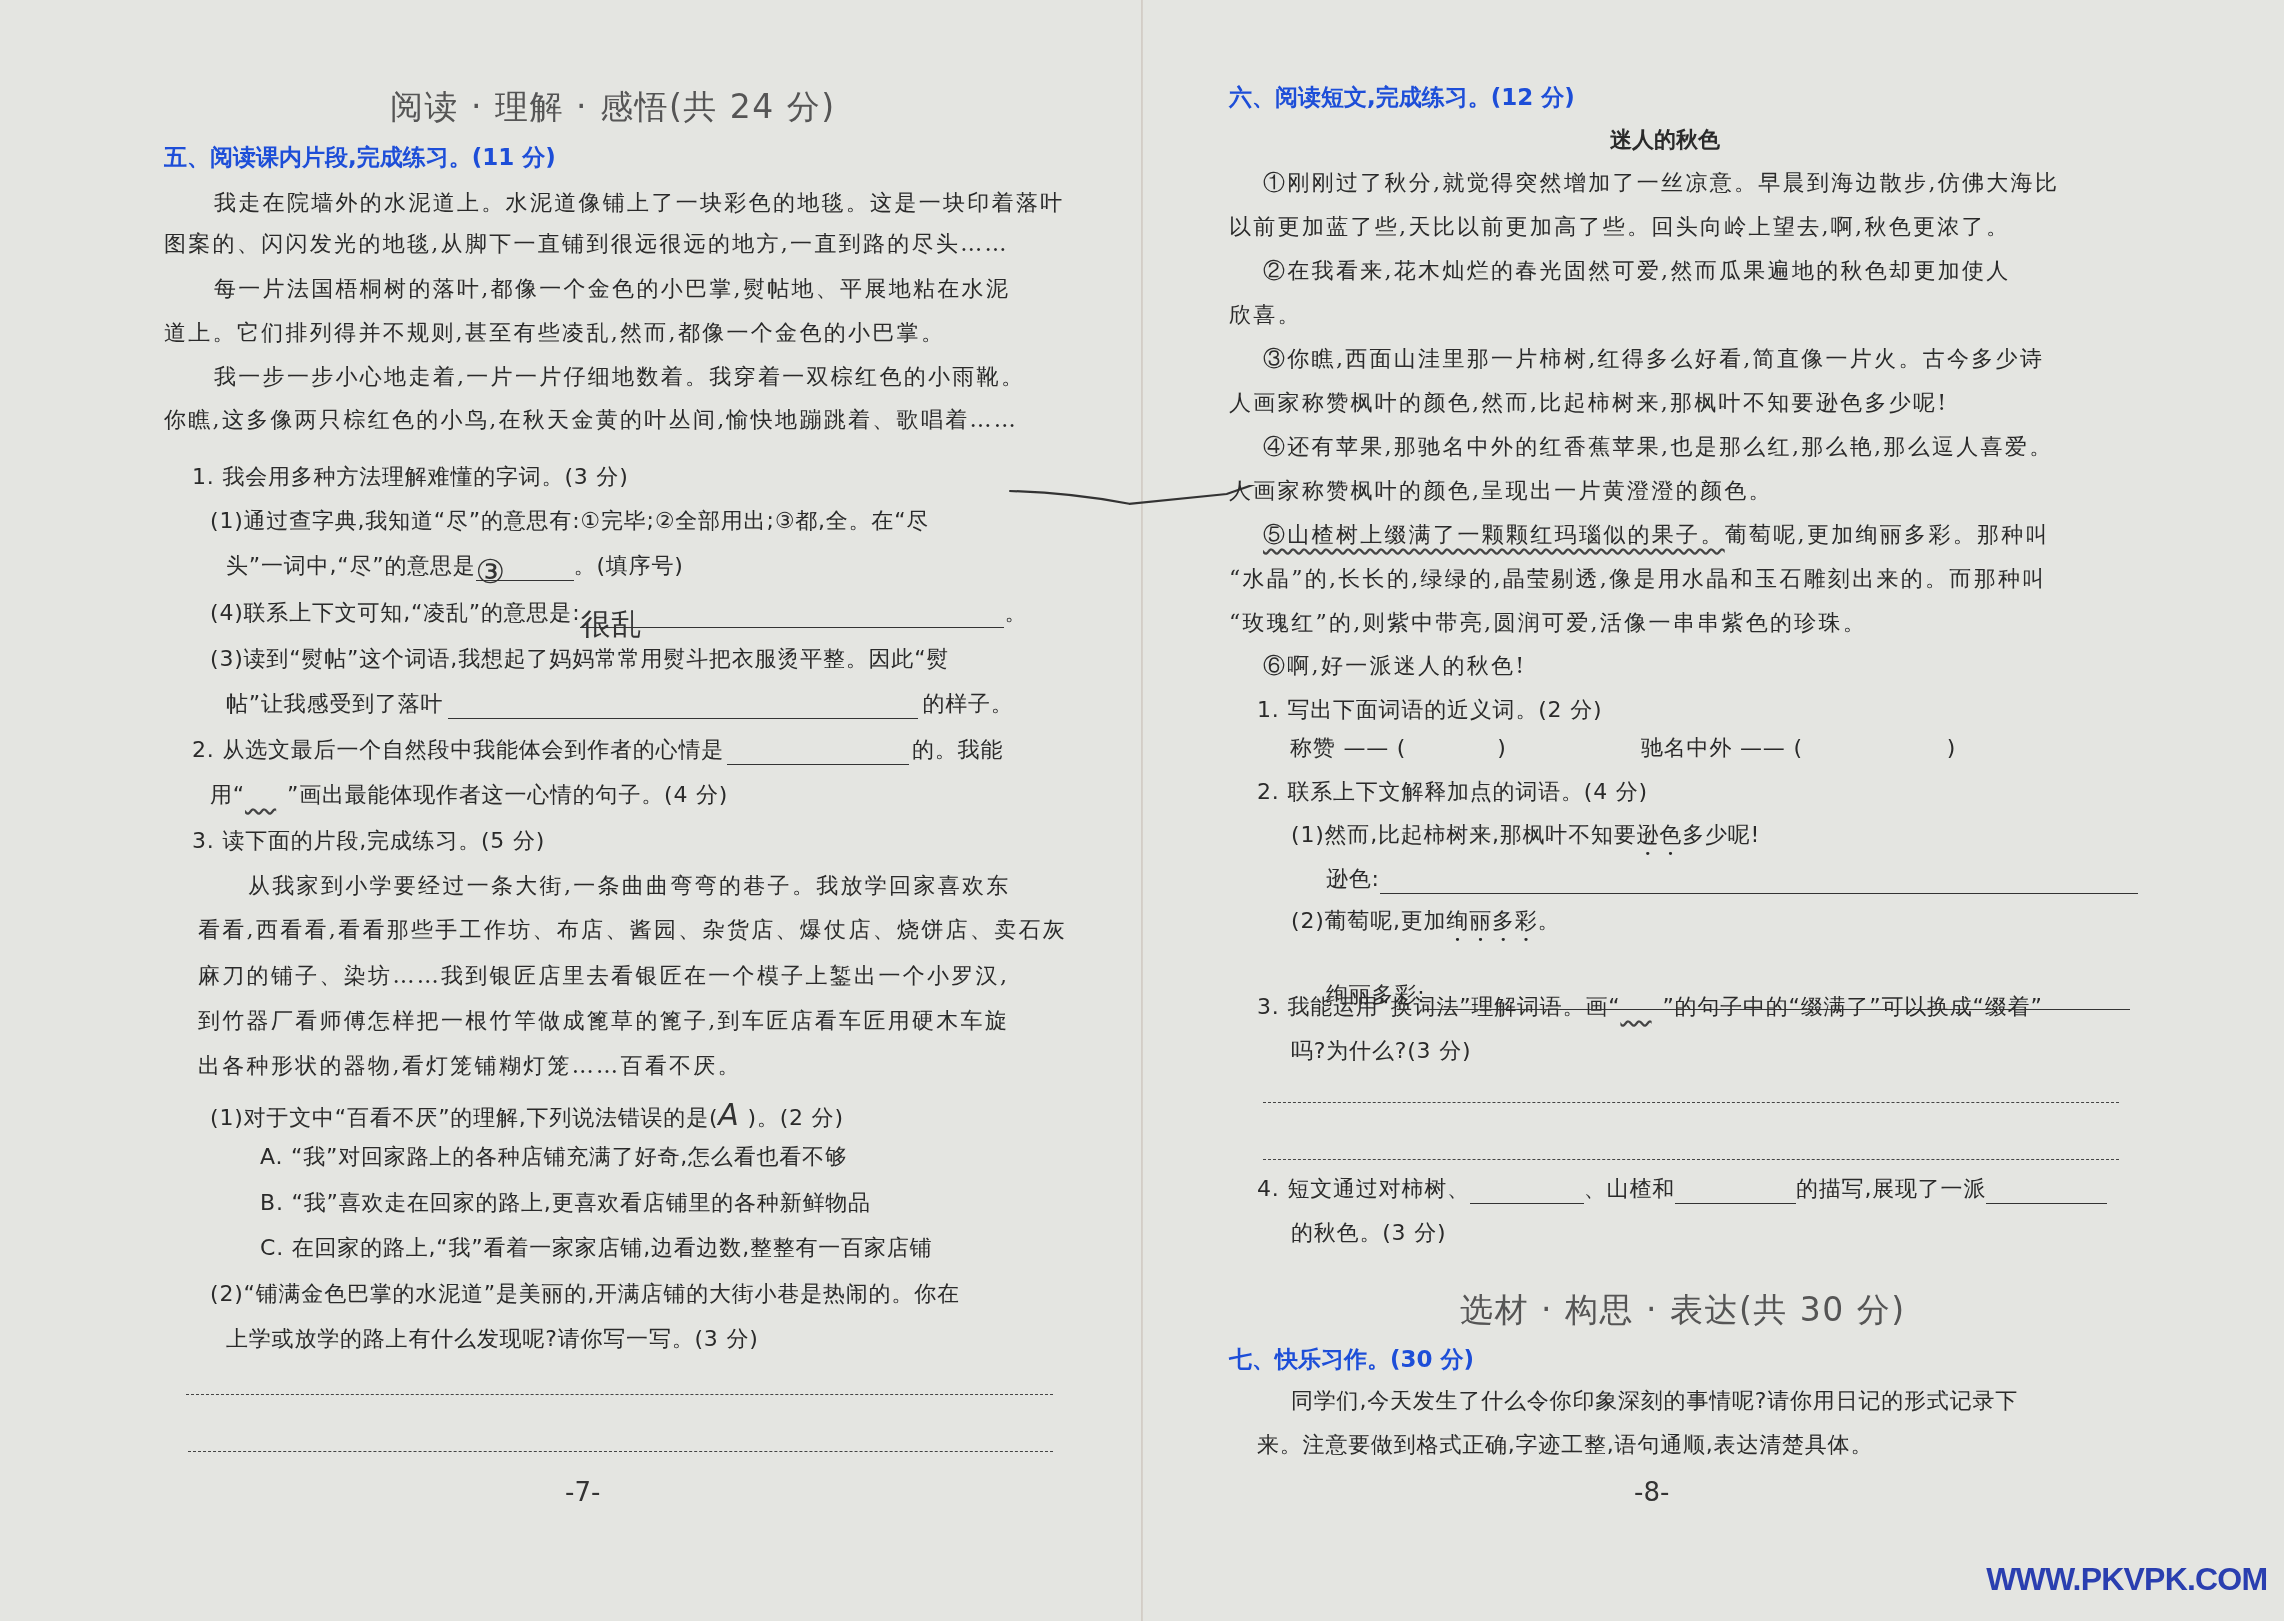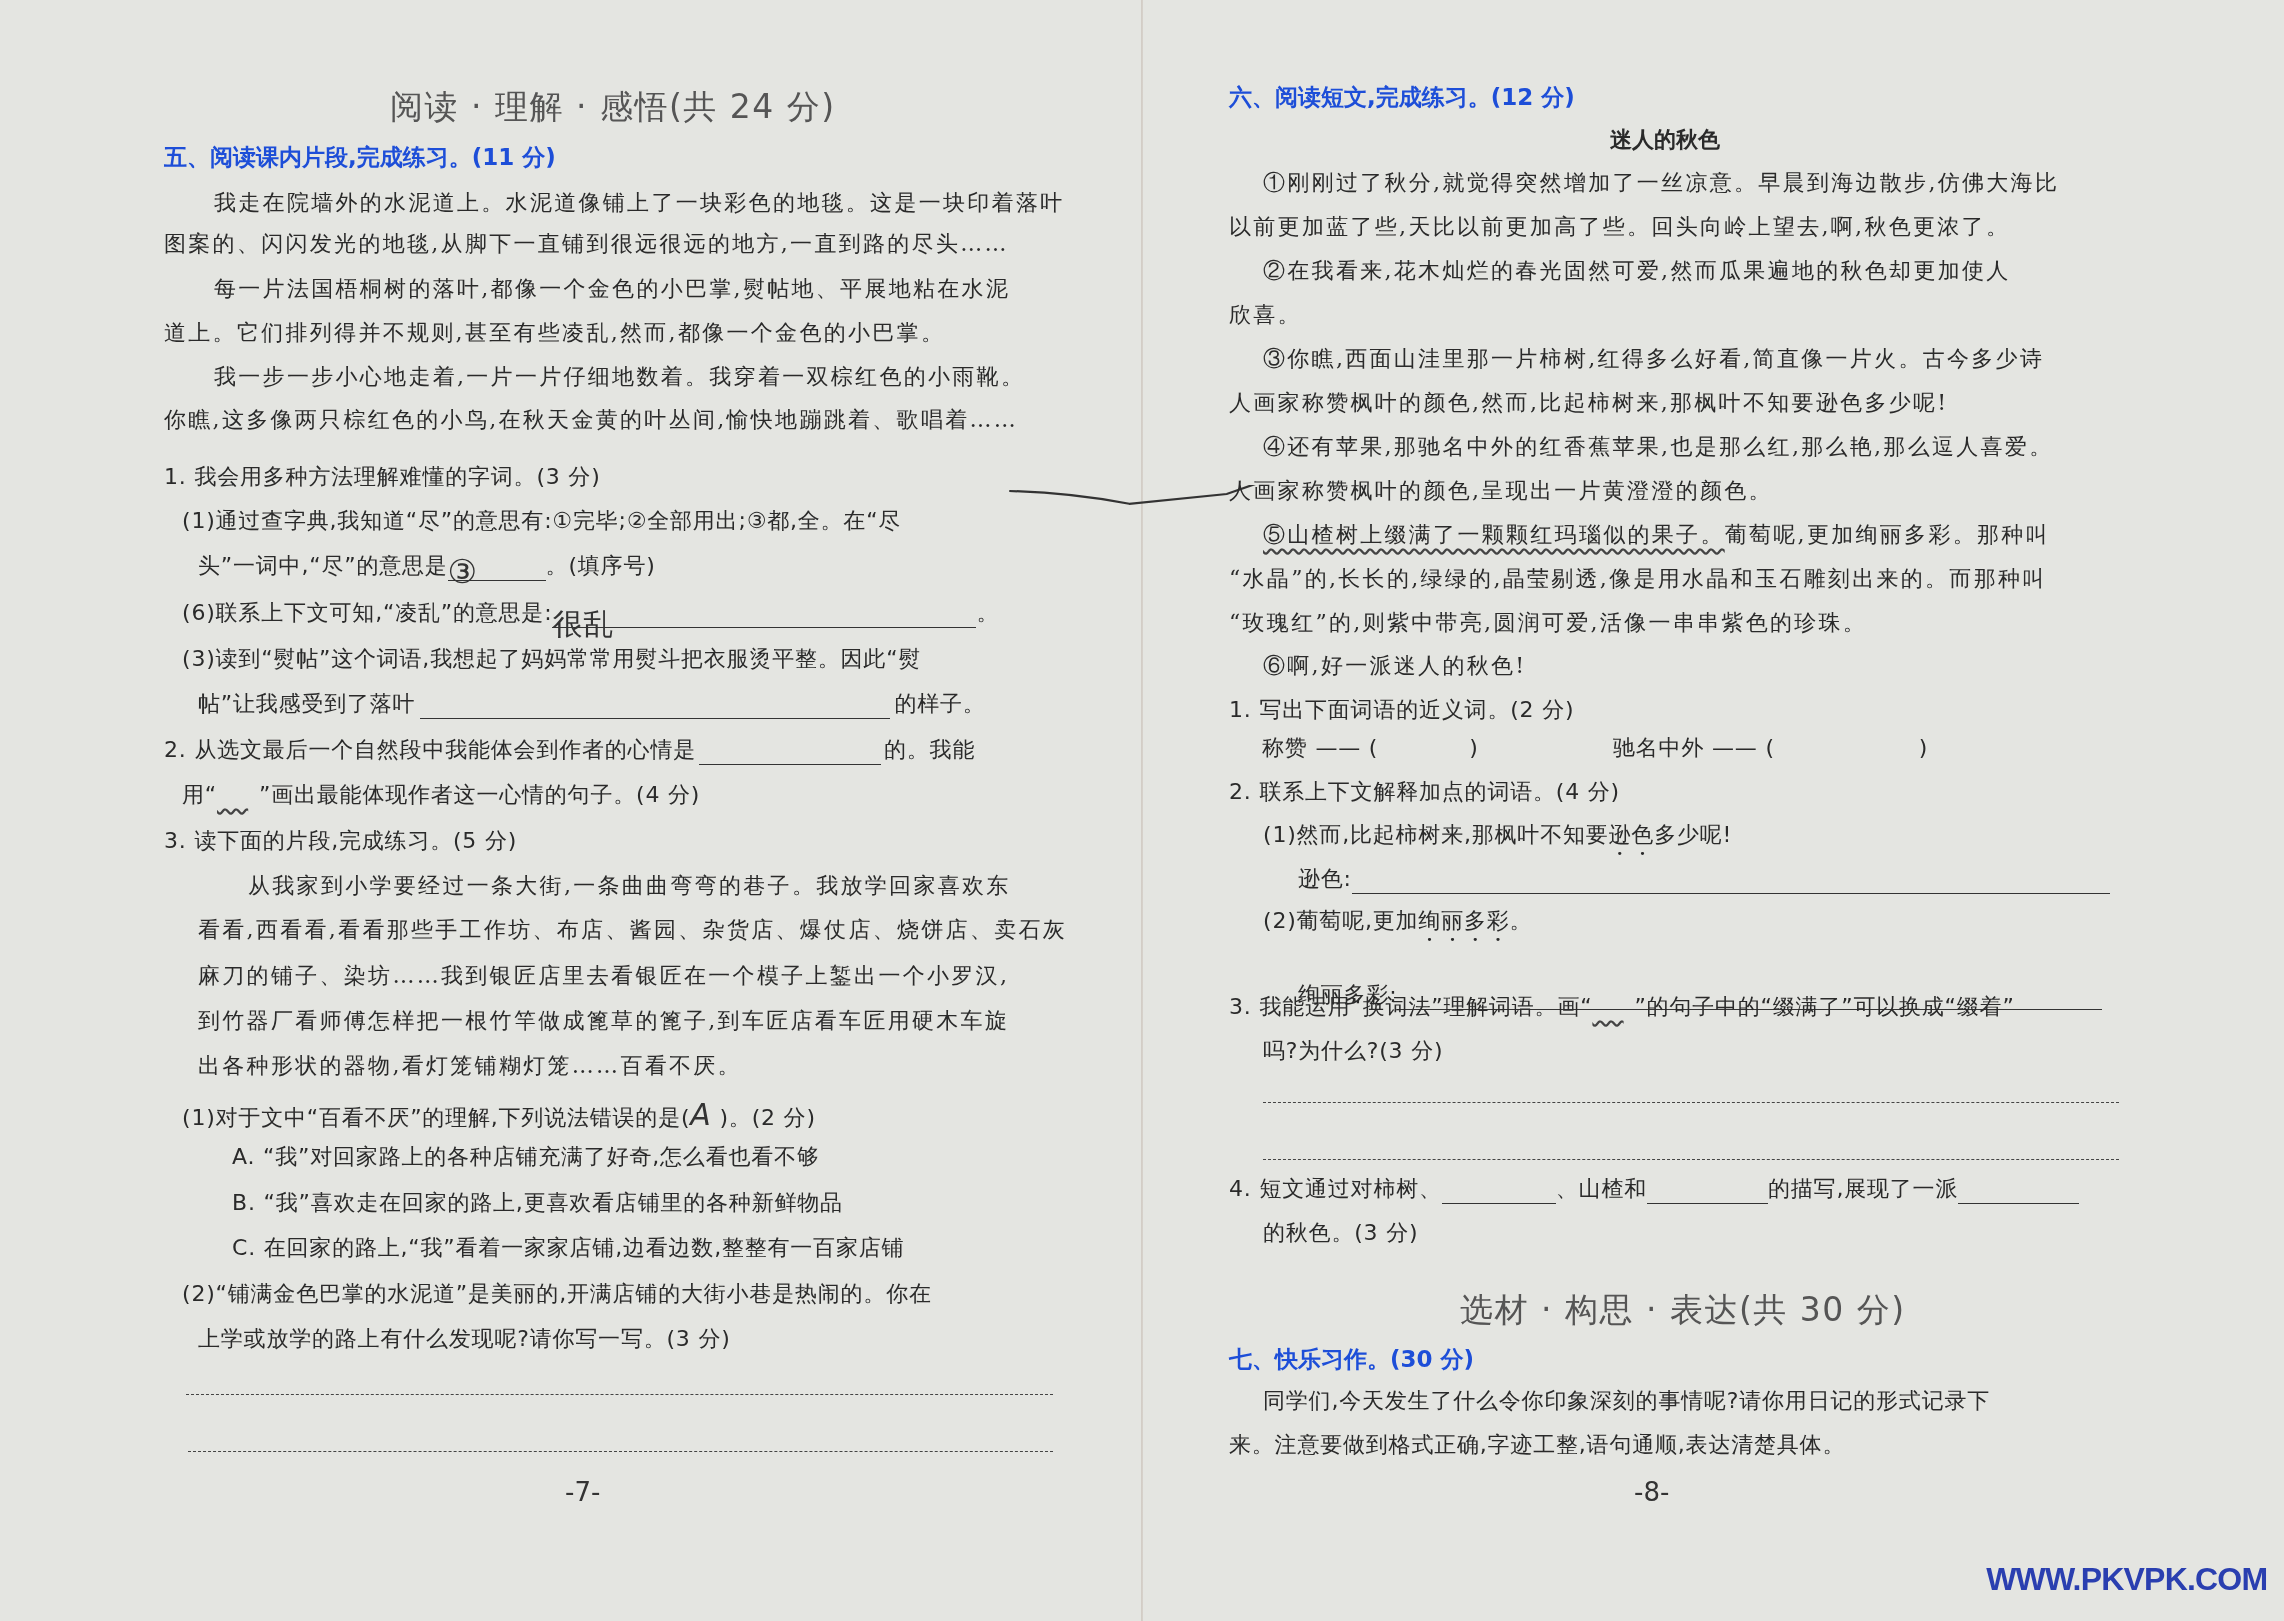--- a/index.html
+++ b/index.html
@@ -24,21 +24,21 @@
     position: absolute; font-family: "DejaVu Sans", sans-serif;
     font-size: 33px; color: #555; letter-spacing: 1.5px; white-space: nowrap;
   }
   .q-head {
     position: absolute; font-family: "DejaVu Sans", sans-serif;
     font-weight: bold; font-size: 23px; color: #1d4ed8; white-space: nowrap;
   }
   .line {
     position: absolute; font-size: 22px; white-space: nowrap; letter-spacing: 2.3px;
   }
-  .sans { font-family: "DejaVu Sans", sans-serif; letter-spacing: 0.8px; }
+  .sans { font-family: "DejaVu Sans", sans-serif; letter-spacing: 0.8px; margin-left: 28px; }
   .blank {
     display: inline-block; border-bottom: 1.5px solid #333; height: 23px; vertical-align: bottom;
   }
   .rule { position: absolute; border-top: 1.5px dashed #444; height: 0; }
   .wavy { text-decoration: underline wavy #444; text-underline-offset: 6px; }
   .dot-em { text-emphasis: dot; -webkit-text-emphasis: dot; text-emphasis-position: under; -webkit-text-emphasis-position: under; }
   .handwriting {
     font-family: "DejaVu Sans", sans-serif; color: #333; font-weight: normal;
   }
   .circled-ans {
@@ -73,21 +73,21 @@
   <div class="line" style="left:164px; top:318px;">道上。它们排列得并不规则,甚至有些凌乱,然而,都像一个金色的小巴掌。</div>
   <div class="line" style="left:214px; top:362px;">我一步一步小心地走着,一片一片仔细地数着。我穿着一双棕红色的小雨靴。</div>
   <div class="line" style="left:164px; top:405px;">你瞧,这多像两只棕红色的小鸟,在秋天金黄的叶丛间,愉快地蹦跳着、歌唱着……</div>
 
   <div class="line sans" style="left:164px; top:462px;">1. 我会用多种方法理解难懂的字词。(3 分)</div>
   <div class="line sans" style="left:182px; top:506px;">(1)通过查字典,我知道“尽”的意思有:①完毕;②全部用出;③都,全。在“尽</div>
   <div class="line sans" style="left:198px; top:551px;">
     <span>头”一词中,“尽”的意思是</span><span class="blank" style="width:98px; text-align:left;"><span class="handwriting circled-ans">③</span></span><span>。(填序号)</span>
   </div>
   <div class="line sans" style="left:182px; top:598px;">
-    <span>(6)联系上下文可知,“凌乱”的意思是:</span><span class="blank" style="width:424px;"><span class="handwriting" style="font-size:30px;">很乱</span></span><span>。</span>
+    <span>(4)联系上下文可知,“凌乱”的意思是:</span><span class="blank" style="width:424px;"><span class="handwriting" style="font-size:30px;">很乱</span></span><span>。</span>
   </div>
   <div class="line sans" style="left:182px; top:644px;">(3)读到“熨帖”这个词语,我想起了妈妈常常用熨斗把衣服烫平整。因此“熨</div>
   <div class="line sans" style="left:198px; top:689px;">
     <span>帖”让我感受到了落叶</span><span class="blank" style="width:470px; margin:0 4.5px;"></span><span>的样子。</span>
   </div>
 
   <div class="line sans" style="left:164px; top:735px;">
     <span>2. 从选文最后一个自然段中我能体会到作者的心情是</span><span class="blank" style="width:182px; margin:0 3px;"></span><span>的。我能</span>
   </div>
   <div class="line sans" style="left:182px; top:780px;">

